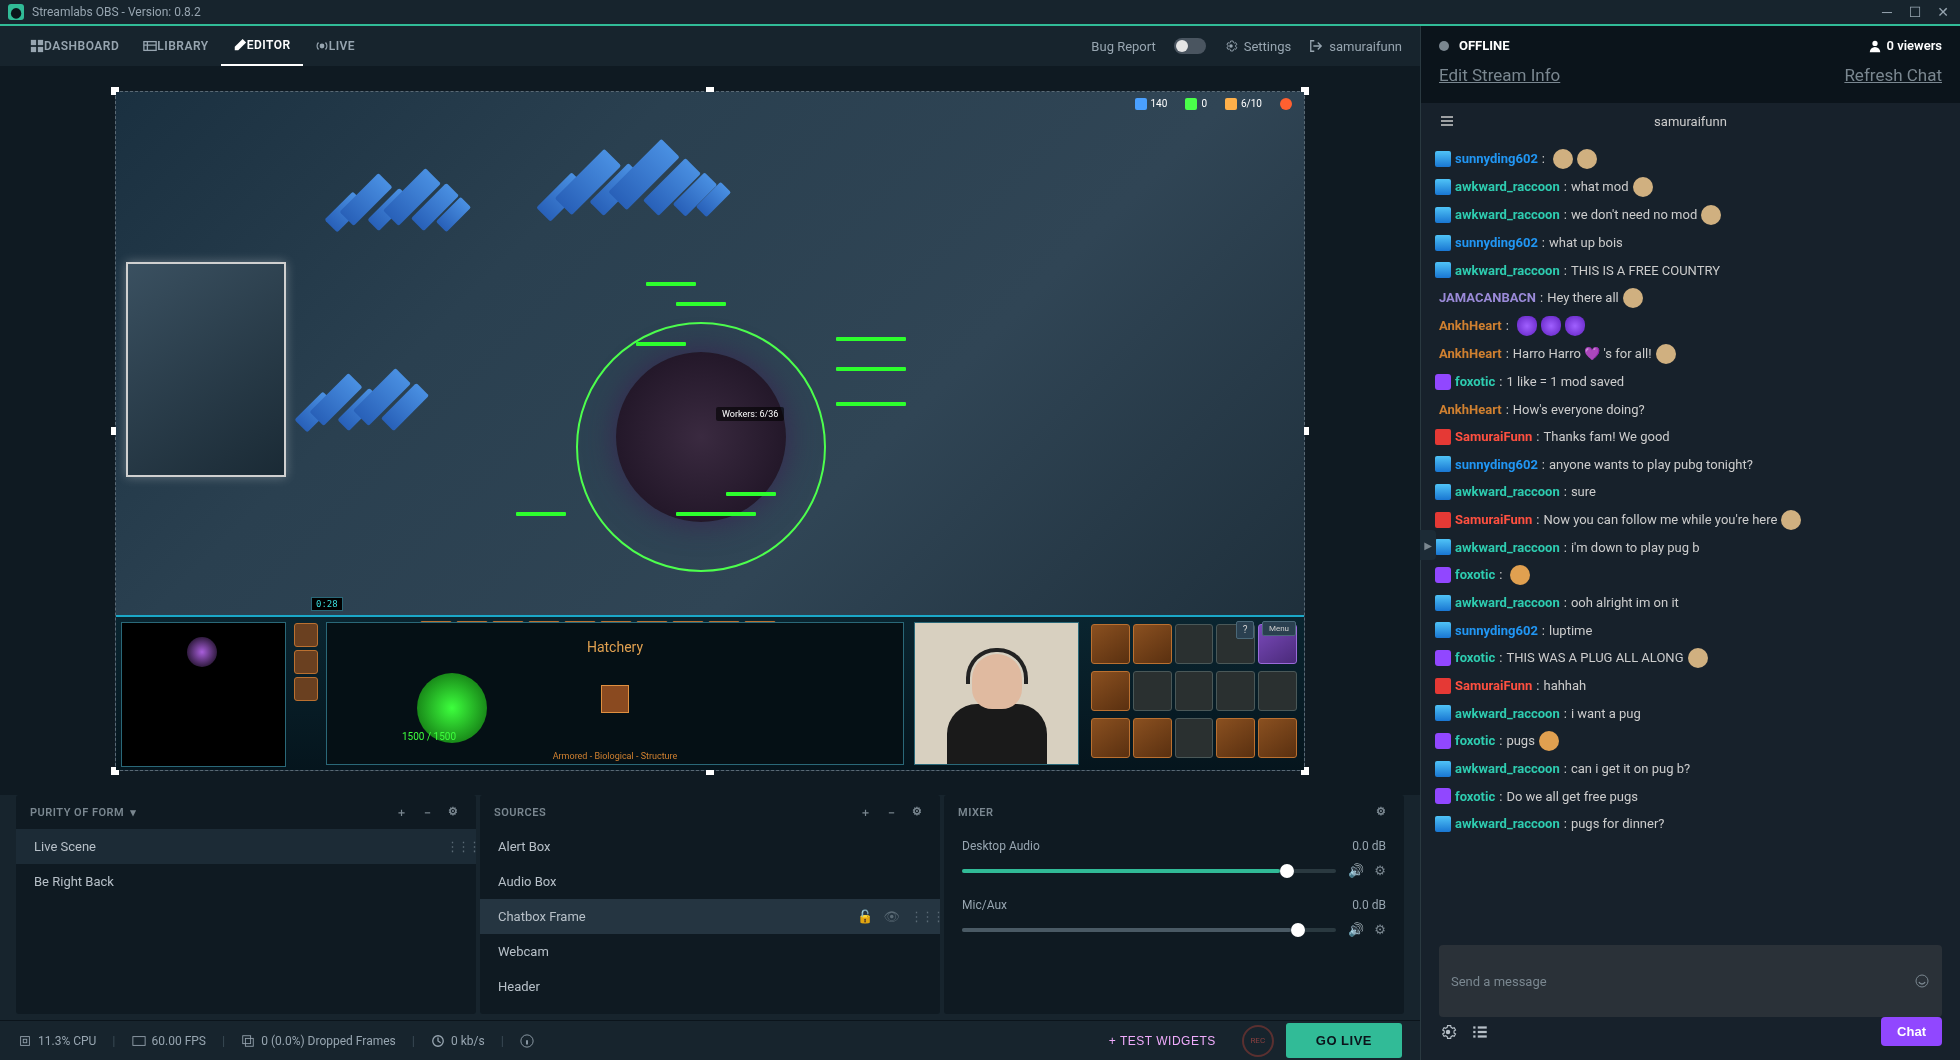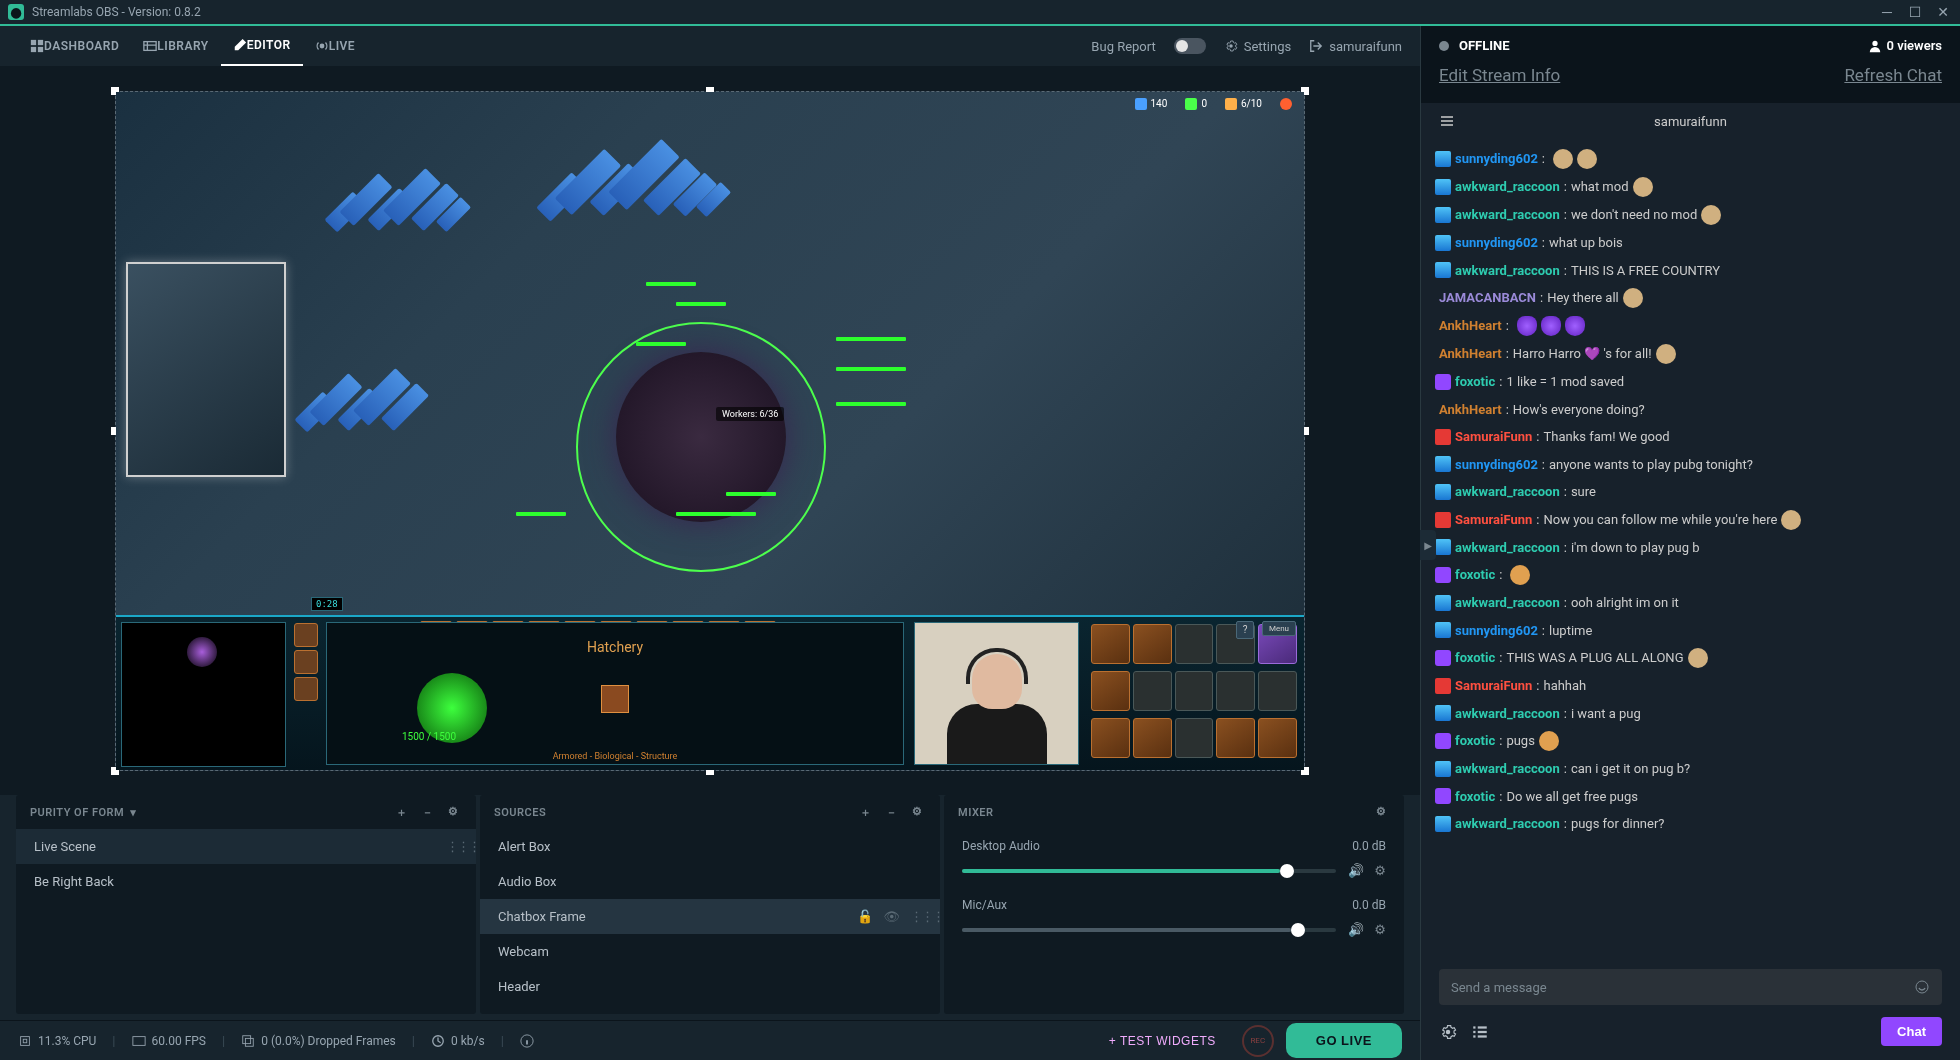--- a/index.html
+++ b/index.html
@@ -88,21 +88,21 @@
 .mixer-fill.green { background:#31bb97; width:85%; }
 .mixer-fill.gray { background:#4a5a65; width:88%; }
 .mixer-thumb { position:absolute; top:-5px; width:14px; height:14px; background:#fff; border-radius:50%; }
 .mixer-icons { display:flex; gap:10px; color:#7a8790; }
 .status-bar { height:40px; display:flex; align-items:center; padding:0 18px; background:#17242d; border-top:1px solid #0b141b; }
 .status-item { display:flex; align-items:center; gap:6px; color:#97a5b0; margin-right:16px; font-size:12px; }
 .status-sep { color:#3a4a55; margin-right:16px; }
 .status-spacer { flex:1; }
 .btn-test { background:transparent; border:none; color:#f0abfc; padding:8px 14px; cursor:pointer; font-size:12px; letter-spacing:.5px; }
 .rec-btn { width:32px; height:32px; border-radius:50%; border:2px solid #5a3030; color:#8a4040; display:flex; align-items:center; justify-content:center; font-size:8px; margin:0 12px; cursor:pointer; }
-.btn-golive { background:#31bb97; color:#0b141b; border:none; padding:10px 30px; font-weight:700; font-size:13px; cursor:pointer; border-radius:10px; letter-spacing:.5px; }
+.btn-golive { background:#31bb97; color:#0b141b; border:none; padding:10px 30px; font-weight:700; font-size:13px; cursor:pointer; border-radius:3px; letter-spacing:.5px; }
 .chat-header { padding:12px 18px; display:flex; align-items:center; gap:10px; color:#fff; font-weight:700; font-size:13px; }
 .status-dot { width:10px; height:10px; background:#7a8790; border-radius:50%; }
 .chat-header-spacer { flex:1; }
 .viewers { display:flex; align-items:center; gap:5px; font-weight:600; }
 .chat-links { padding:0 18px 18px; display:flex; justify-content:space-between; font-size:17px; }
 .chat-link { color:#7a8790; text-decoration:underline; cursor:pointer; }
 .chat-tab-bar { background:#17212b; padding:10px 18px; display:flex; align-items:center; color:#ccc; font-size:13px; }
 .chat-user-tab { flex:1; text-align:center; }
 .expand-arrow { position:absolute; left:1420px; top:530px; width:16px; height:30px; background:#1c2b36; display:flex; align-items:center; justify-content:center; color:#7a8790; cursor:pointer; font-size:10px; z-index:5; border-radius:0 4px 4px 0; }
 .chat-messages { flex:1; overflow-y:auto; padding:6px 14px; background:#17212b; }
@@ -111,21 +111,21 @@
 .badge { width:16px; height:16px; border-radius:2px; display:inline-block; }
 .badge.crown { background:linear-gradient(180deg,#4fc3f7,#1976d2); }
 .badge.red { background:#e53935; }
 .badge.purple { background:#9147ff; border-radius:3px; }
 .chat-user { font-weight:700; }
 .chat-text { color:#ccc; }
 .emote { width:20px; height:20px; background:#d0b080; border-radius:50%; display:inline-block; vertical-align:middle; }
 .emote.flame { background:radial-gradient(circle,#a060ff,#6020c0); border-radius:40% 40% 50% 50%; }
 .emote.dog { background:#e0a050; }
 .chat-input-area { padding:12px 18px 14px; background:#17212b; }
-.chat-input-box { background:#2a3138; border-radius:4px; padding:10px 12px; color:#7a8790; font-size:13px; display:flex; align-items:center; margin-bottom:12px; }
+.chat-input-box { background:#2a3138; border-radius:4px; padding:28px 12px; color:#7a8790; font-size:13px; display:flex; align-items:center; }
 .chat-input-box .sp { flex:1; }
 .chat-bottom-row { display:flex; align-items:center; gap:14px; }
 .chat-bottom-spacer { flex:1; }
 .chat-btn { background:#9147ff; color:#fff; border:none; padding:7px 16px; border-radius:4px; font-weight:600; cursor:pointer; font-size:13px; }
 svg { display:block; }
 </style>
 </head>
 <body>
 
 <div class="titlebar">

